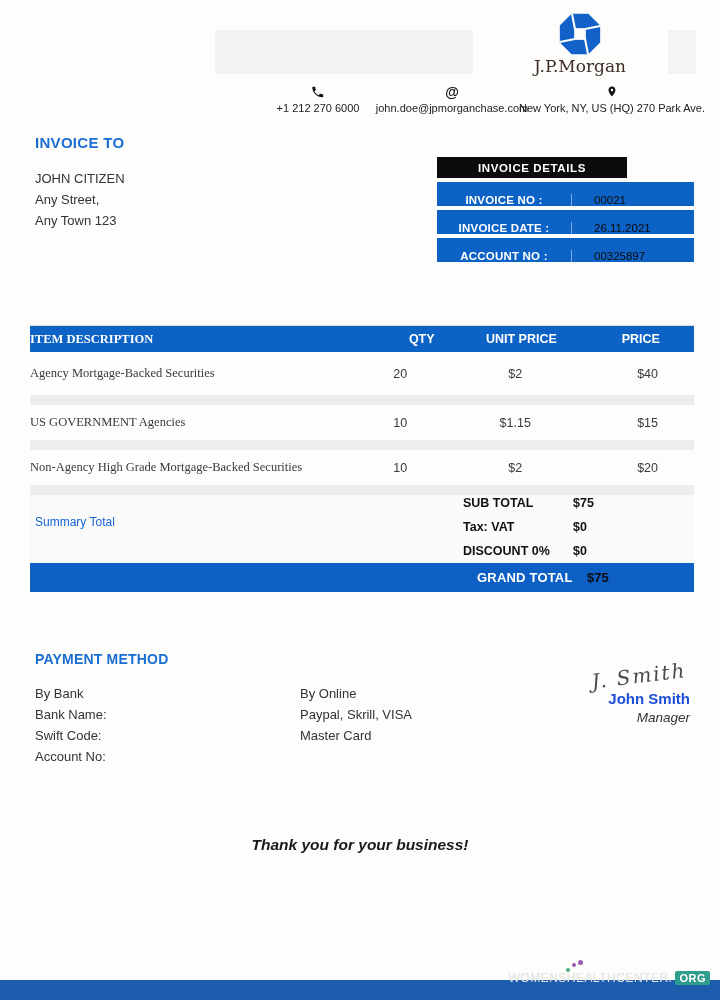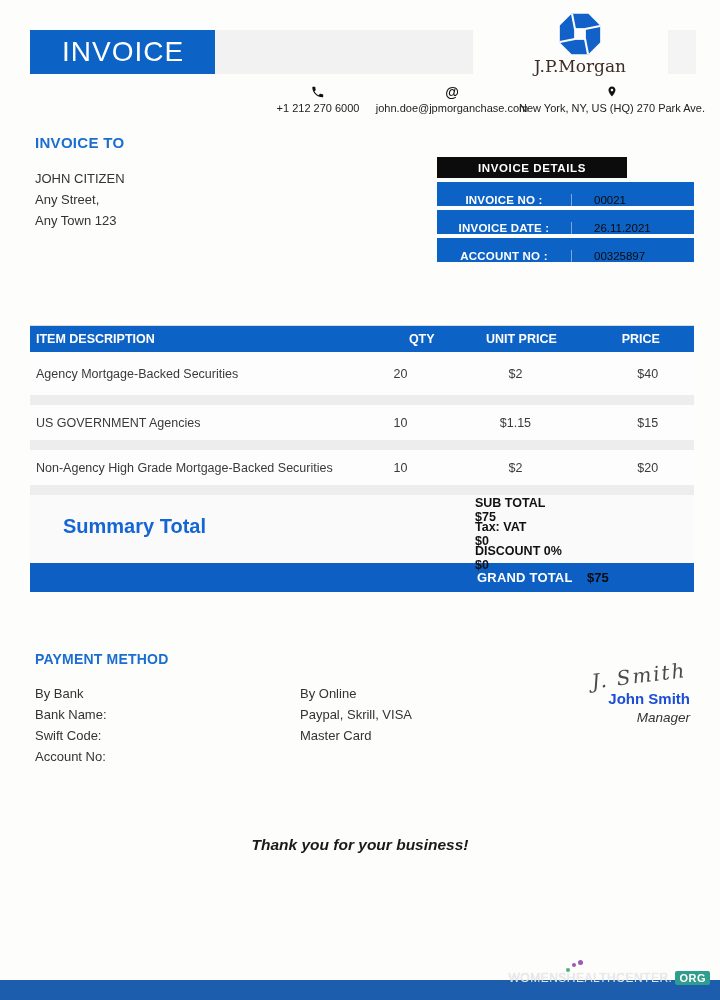--- a/index.html
+++ b/index.html
@@ -29,32 +29,32 @@
     display:flex;align-items:center;justify-content:center;letter-spacing:.6px;}
   .details-row{margin-top:4px;height:24px;background:#0d63c5;display:flex;align-items:flex-end;}
   .details-label{width:134px;color:#fff;font-weight:700;font-size:11.5px;display:flex;align-items:center;justify-content:center;letter-spacing:.2px;}
   .details-value{flex:1;color:#0a0a0a;font-size:11.5px;display:flex;align-items:center;border-left:1px solid rgba(255,255,255,.45);padding-left:22px;}
 
   
   .table-topline{position:absolute;left:30px;top:325px;width:664px;height:1px;background:#dcdcdc;}
   .items{position:absolute;left:30px;top:326px;width:664px;}
   .irow{display:flex;align-items:center;}
   .items-header{background:#0d63c5;height:26px;color:#fff;font-weight:700;font-size:12.5px;}
-  .c-desc{width:54%;box-sizing:border-box;padding-left:6px;text-align:left;}
+  .c-desc{width:54%;box-sizing:border-box;text-align:left;font-family:Liberation Serif, serif;}
   .c-qty{width:10%;text-align:center;}
   .c-unit{width:20%;text-align:center;}
   .c-price{width:16%;text-align:center;}
   .item-row{background:#fdfdfd;font-size:12.5px;color:#3a3a3a;gap:28px;}
   .r1{height:43px;} .r2{height:35px;} .r3{height:35px;}
   .row-gap{height:10px;background:#ededed;}
 
   
   .summary{background:#fafafa;height:68px;position:relative;}
-  .summary-title{position:absolute;left:5px;top:20px;color:#1565d4;font-size:20px;font-weight:700;margin-left:28px;}
-  .sumrow{position:absolute;left:445px;width:217px;display:flex;font-size:12.5px;font-weight:700;color:#111;flex-direction:column;}
+  .summary-title{position:absolute;left:5px;top:20px;color:#1565d4;font-size:12px;font-weight:400;}
+  .sumrow{position:absolute;left:433px;width:217px;display:flex;font-size:12.5px;font-weight:700;color:#111;}
   .sumrow .slabel{width:110px;}
   .sumrow .sval{flex:1;}
   .grand{background:#0d5fc4;height:29px;display:flex;align-items:center;font-size:13px;font-weight:700;}
   .grand .glabel{margin-left:447px;width:110px;color:#fff;letter-spacing:.2px;}
   .grand .gval{color:#0a0a0a;}
 
   
   .pay-heading{position:absolute;left:35px;top:651px;color:#1a6ed2;font-size:14px;font-weight:700;letter-spacing:.2px;}
   .pay-col{position:absolute;top:683px;font-size:13px;line-height:1.62;color:#333;}
   .pay-col.bank{left:35px;}
@@ -80,23 +80,20 @@
   .wm-d2{left:572px;top:963px;width:4px;height:4px;background:#9b59b6;}
   .wm-d3{left:578px;top:960px;width:5px;height:5px;background:#9b59b6;}
 </style>
 </head>
 <body>
 
 <div class="page">
 
   <div class="gray-band"></div>
   <div class="gray-band-right"></div>
-  <div class="invoice-band">
-    <span>INVOICE</span>
-  </div>
 
   <div class="logo">
     <span>
       <svg width="42" height="42" viewBox="0 0 100 100">
         <polygon points="30,2 70,2 98,30 98,70 70,98 30,98 2,70 2,30" fill="#1161c8"></polygon>
         <rect x="36" y="36" width="28" height="28" fill="#fdfdfc"></rect>
         <line x1="38" y1="38" x2="31" y2="2" stroke="#fdfdfc" stroke-width="5"></line>
         <line x1="62" y1="38" x2="98" y2="31" stroke="#fdfdfc" stroke-width="5"></line>
         <line x1="62" y1="62" x2="69" y2="98" stroke="#fdfdfc" stroke-width="5"></line>
         <line x1="38" y1="62" x2="2" y2="69" stroke="#fdfdfc" stroke-width="5"></line>

